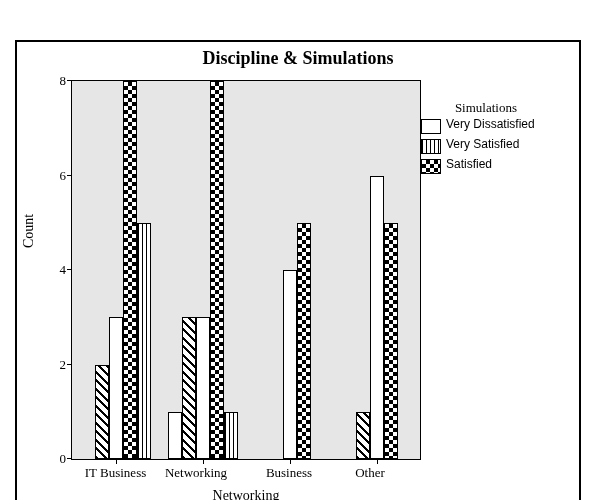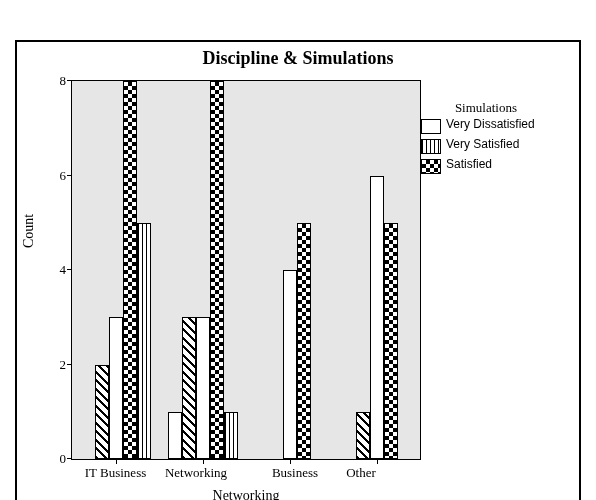--- a/index.html
+++ b/index.html
@@ -85,25 +85,25 @@
         <div class="bar fill-dots" style="left: 36.5px; width: 14px; height: 141.75px;"></div>
         <div class="bar fill-checker" style="left: 50.5px; width: 14px; height: 378px;"></div>
         <div class="bar fill-vert" style="left: 64.5px; width: 14px; height: 236.25px;"></div>
         <div class="xtick" style="left: 124px;">Networking</div>
         <div class="xtick-line" style="left: 130.5px;"></div>
         <div class="bar fill-white" style="left: 95.5px; width: 14px; height: 47.25px;"></div>
         <div class="bar fill-diag" style="left: 109.5px; width: 14px; height: 141.75px;"></div>
         <div class="bar fill-dots" style="left: 123.5px; width: 14px; height: 141.75px;"></div>
         <div class="bar fill-checker" style="left: 137.5px; width: 14px; height: 378px;"></div>
         <div class="bar fill-vert" style="left: 151.5px; width: 14px; height: 47.25px;"></div>
-        <div class="xtick" style="left: 223px;">Business</div>
+        <div class="xtick" style="left: 217px;">Business</div>
         <div class="xtick-line" style="left: 217.5px;"></div>
         <div class="bar fill-dots" style="left: 210.5px; width: 14px; height: 189px;"></div>
         <div class="bar fill-checker" style="left: 224.5px; width: 14px; height: 236.25px;"></div>
-        <div class="xtick" style="left: 289px;">Other</div>
+        <div class="xtick" style="left: 298px;">Other</div>
         <div class="xtick-line" style="left: 304.5px;"></div>
         <div class="bar fill-diag" style="left: 283.5px; width: 14px; height: 47.25px;"></div>
         <div class="bar fill-dots" style="left: 297.5px; width: 14px; height: 283.5px;"></div>
         <div class="bar fill-checker" style="left: 311.5px; width: 14px; height: 236.25px;"></div>
       </div>
     <div class="xlab">Networking</div>
   </div>
 </div>
 
 </body></html>

